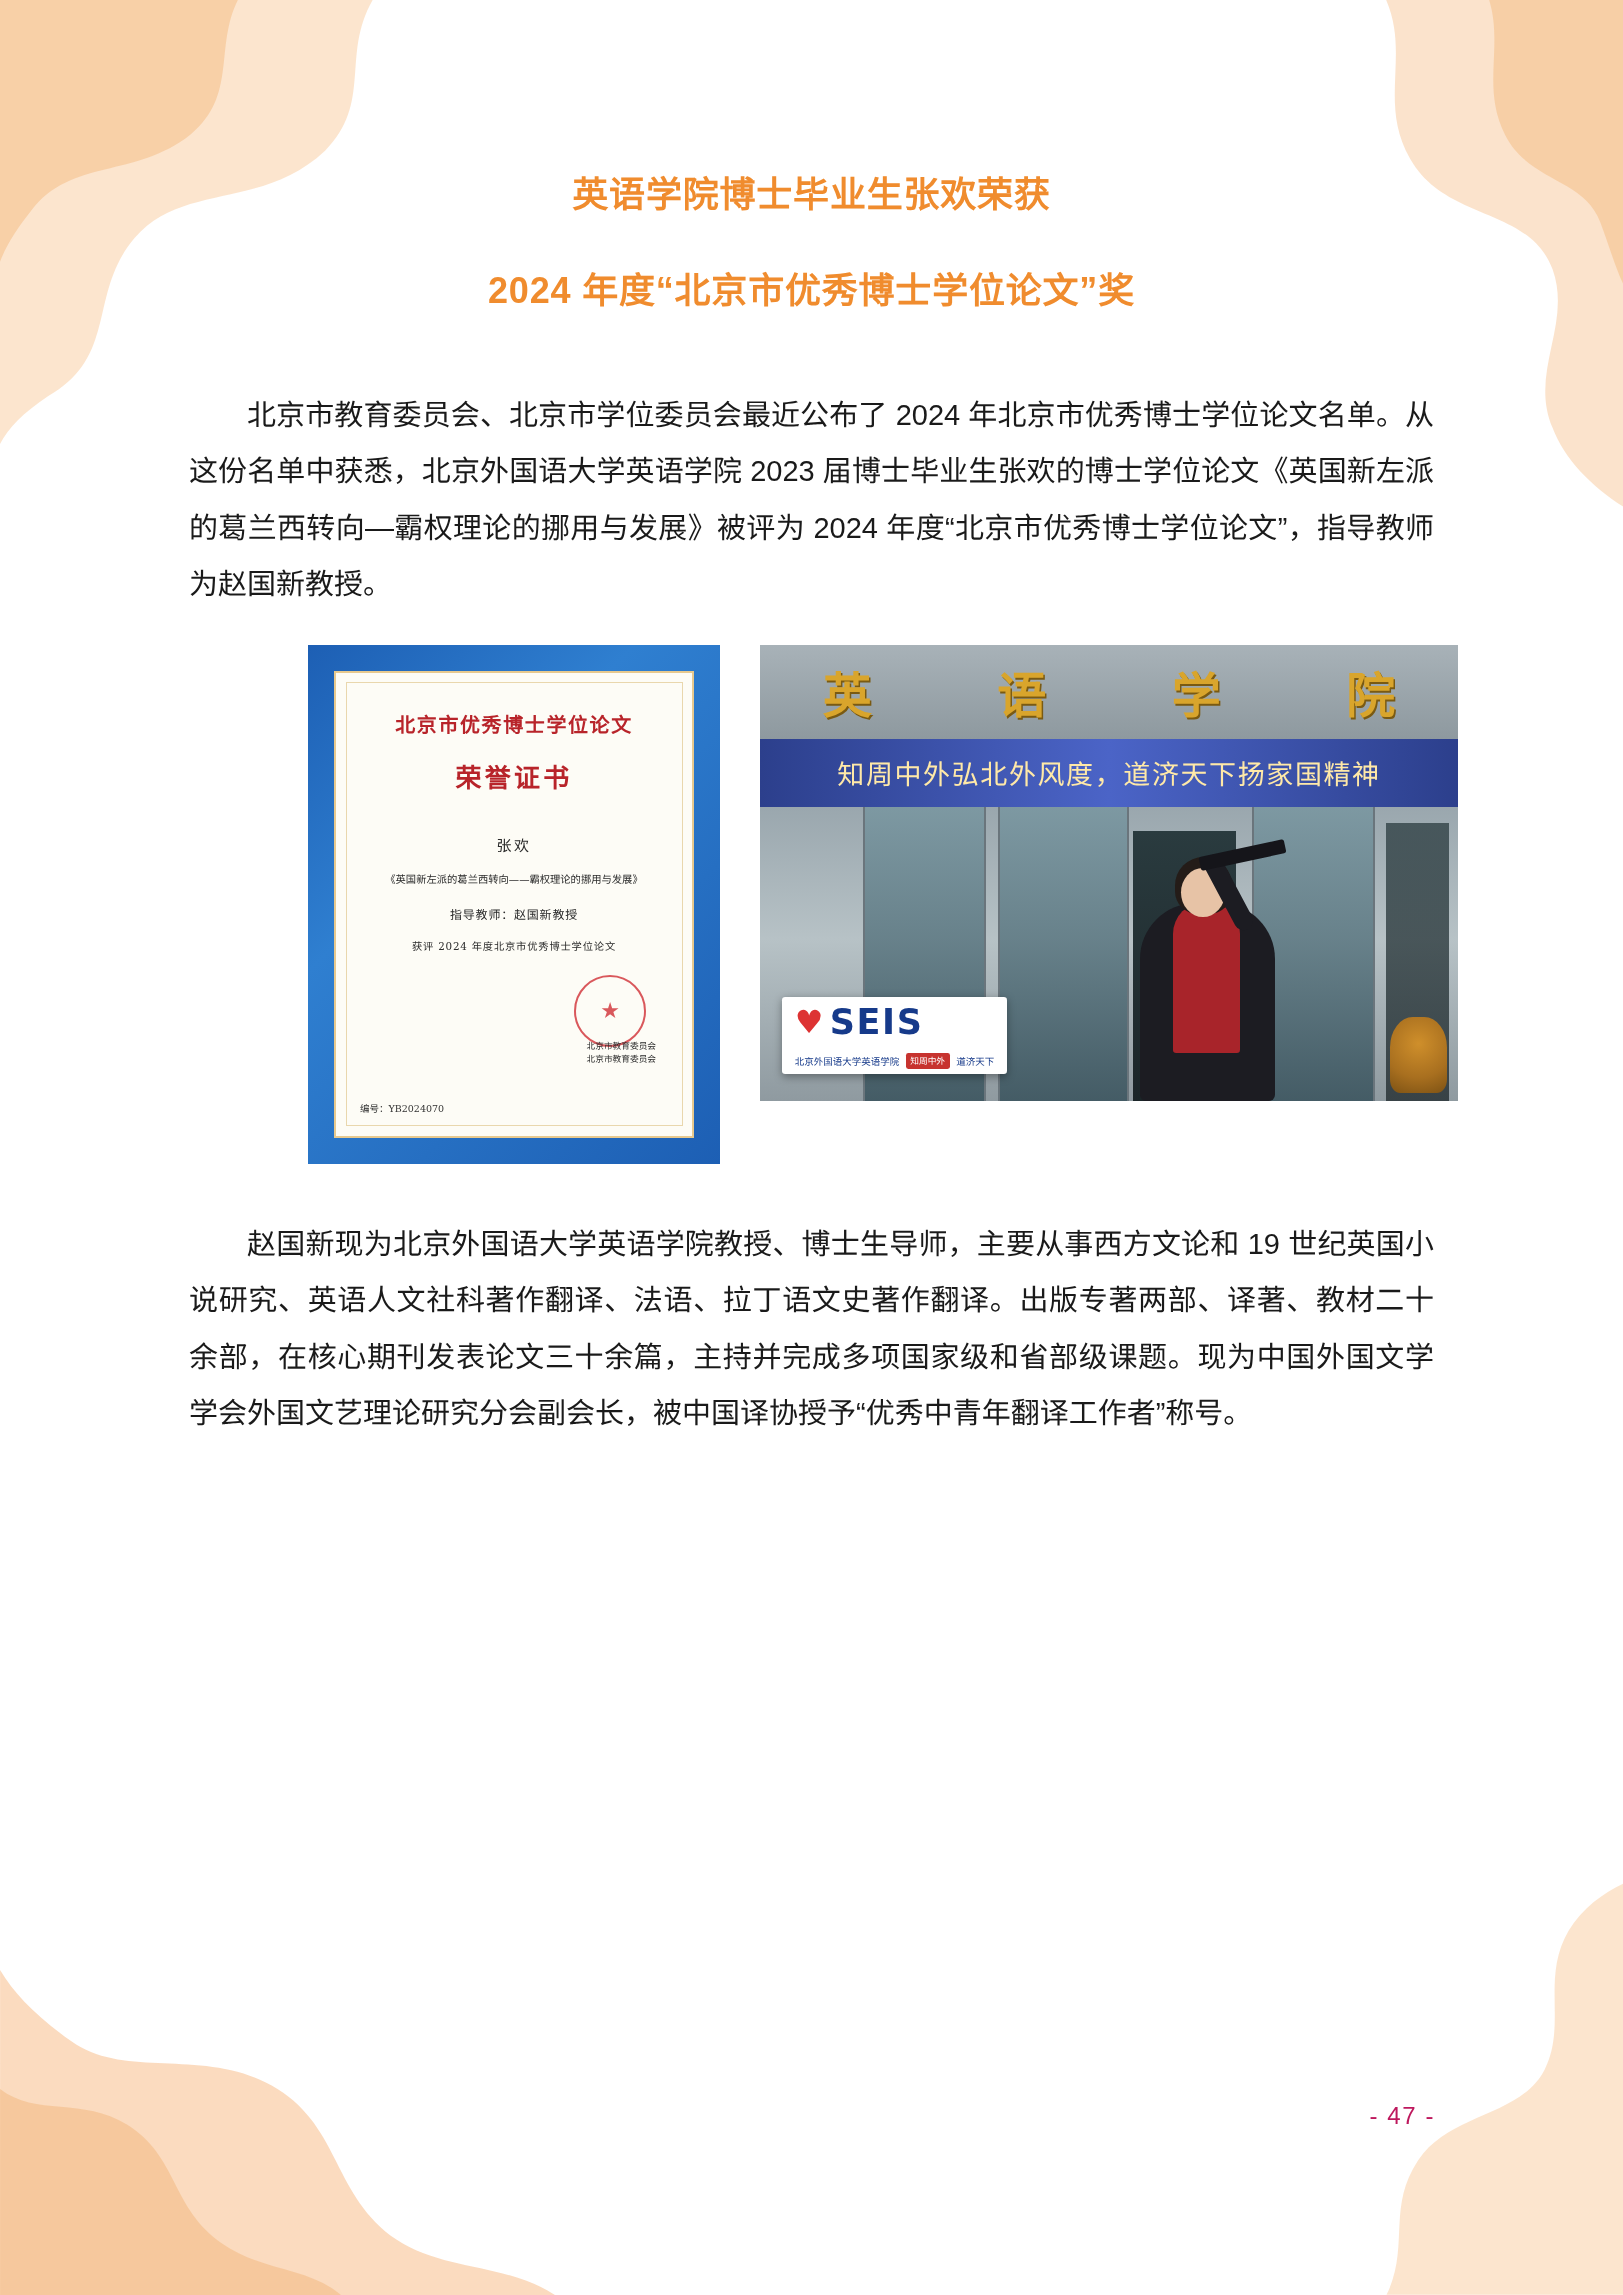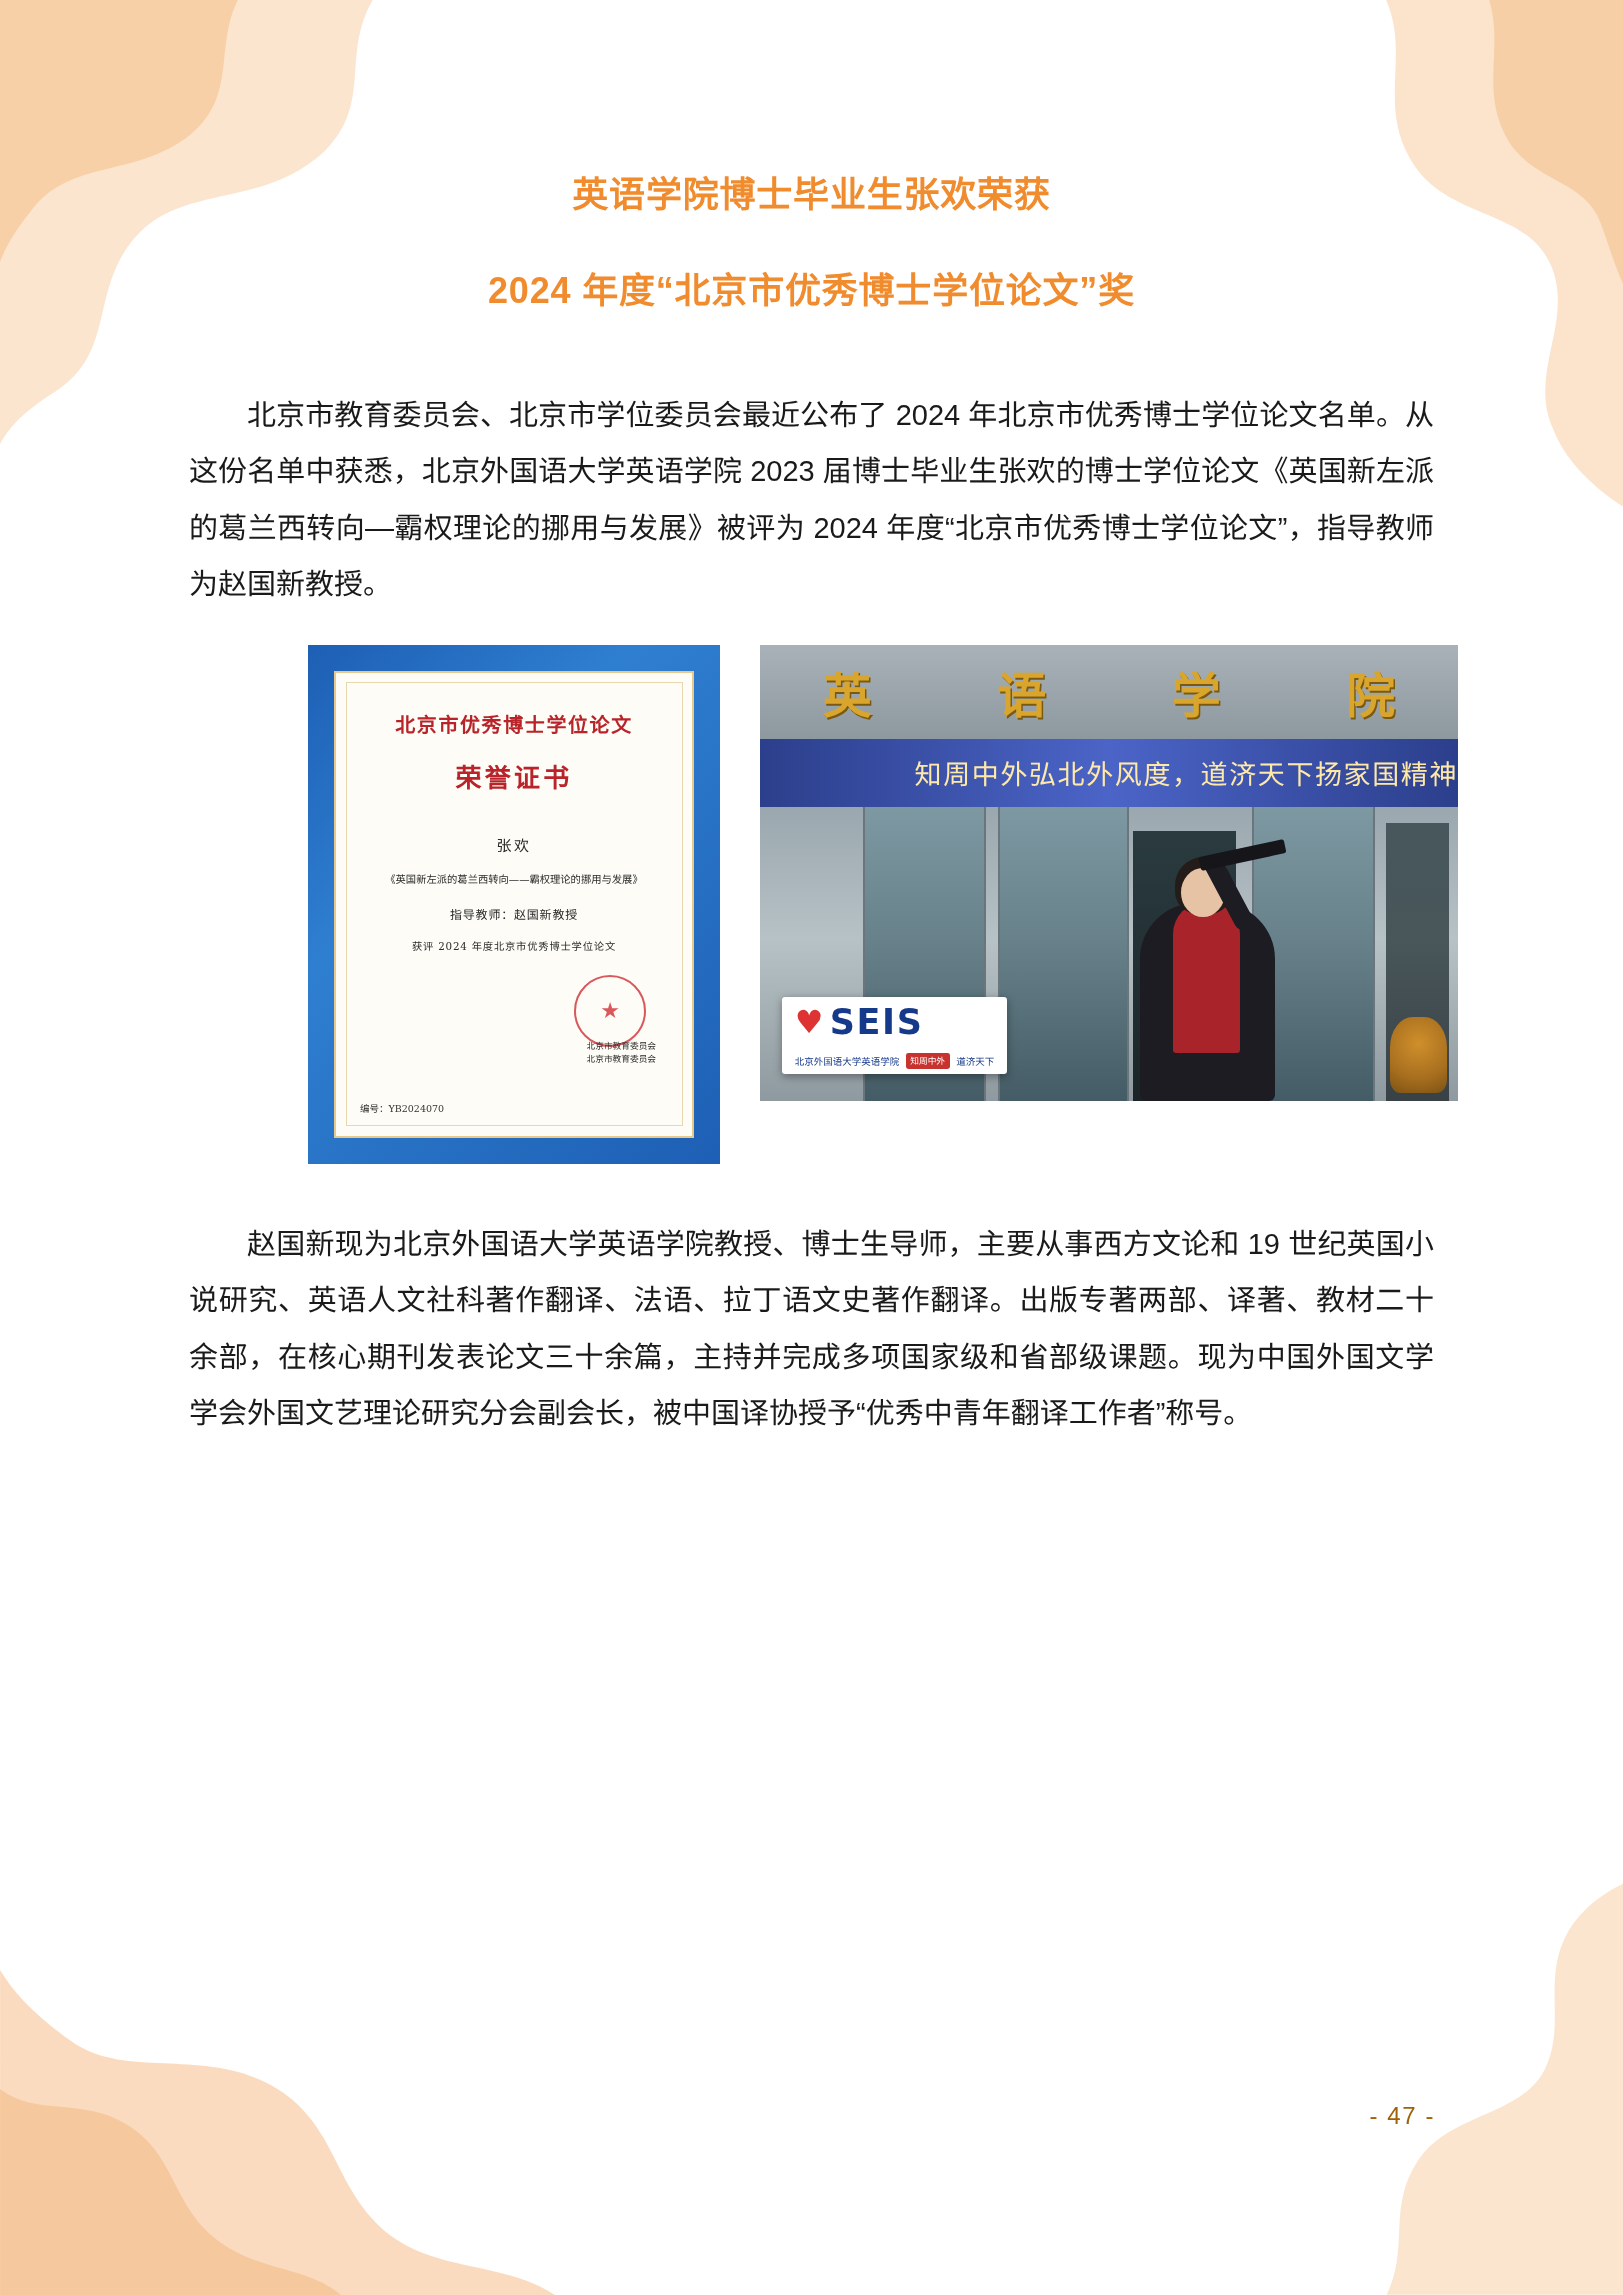--- a/index.html
+++ b/index.html
@@ -202,21 +202,21 @@
     color: #d9a52c;
     text-shadow: 1.6px 1.6px 0 #7a5a12;
   }
   .photo-banner {
     position: absolute;
     left: 0; right: 0; top: 94px;
     height: 68px;
     background: linear-gradient(90deg,#2c3f8c 0%, #4b64c7 50%, #2c3f8c 100%);
     display: flex;
     align-items: center;
-    justify-content: flex-end;
+    justify-content: center;
   }
   .photo-banner .btxt {
     font-family: "DejaVu Serif", "Liberation Serif", serif;
     font-size: 27px;
     color: #ffe9a8;
     letter-spacing: 1.6px;
     white-space: nowrap;
   }
   .photo-building {
     position: absolute;
@@ -329,21 +329,21 @@
     background: radial-gradient(circle at 50% 35%, #cf8f2b 0%, #a86f1f 60%, #7d5214 100%);
     border-radius: 40% 40% 18% 18%;
   }
 
   
   .page-number {
     position: absolute;
     right: 189px;
     bottom: 165px;
     font-size: 24px;
-    color: #a16207;
+    color: #be185d;
     letter-spacing: 1.6px;
   }
 </style>
 </head>
 <body>
 
 <div class="page">
 
   <div class="blob" style="left:0;top:0;">
     <svg width="444" height="444" viewBox="0 0 560 560">

